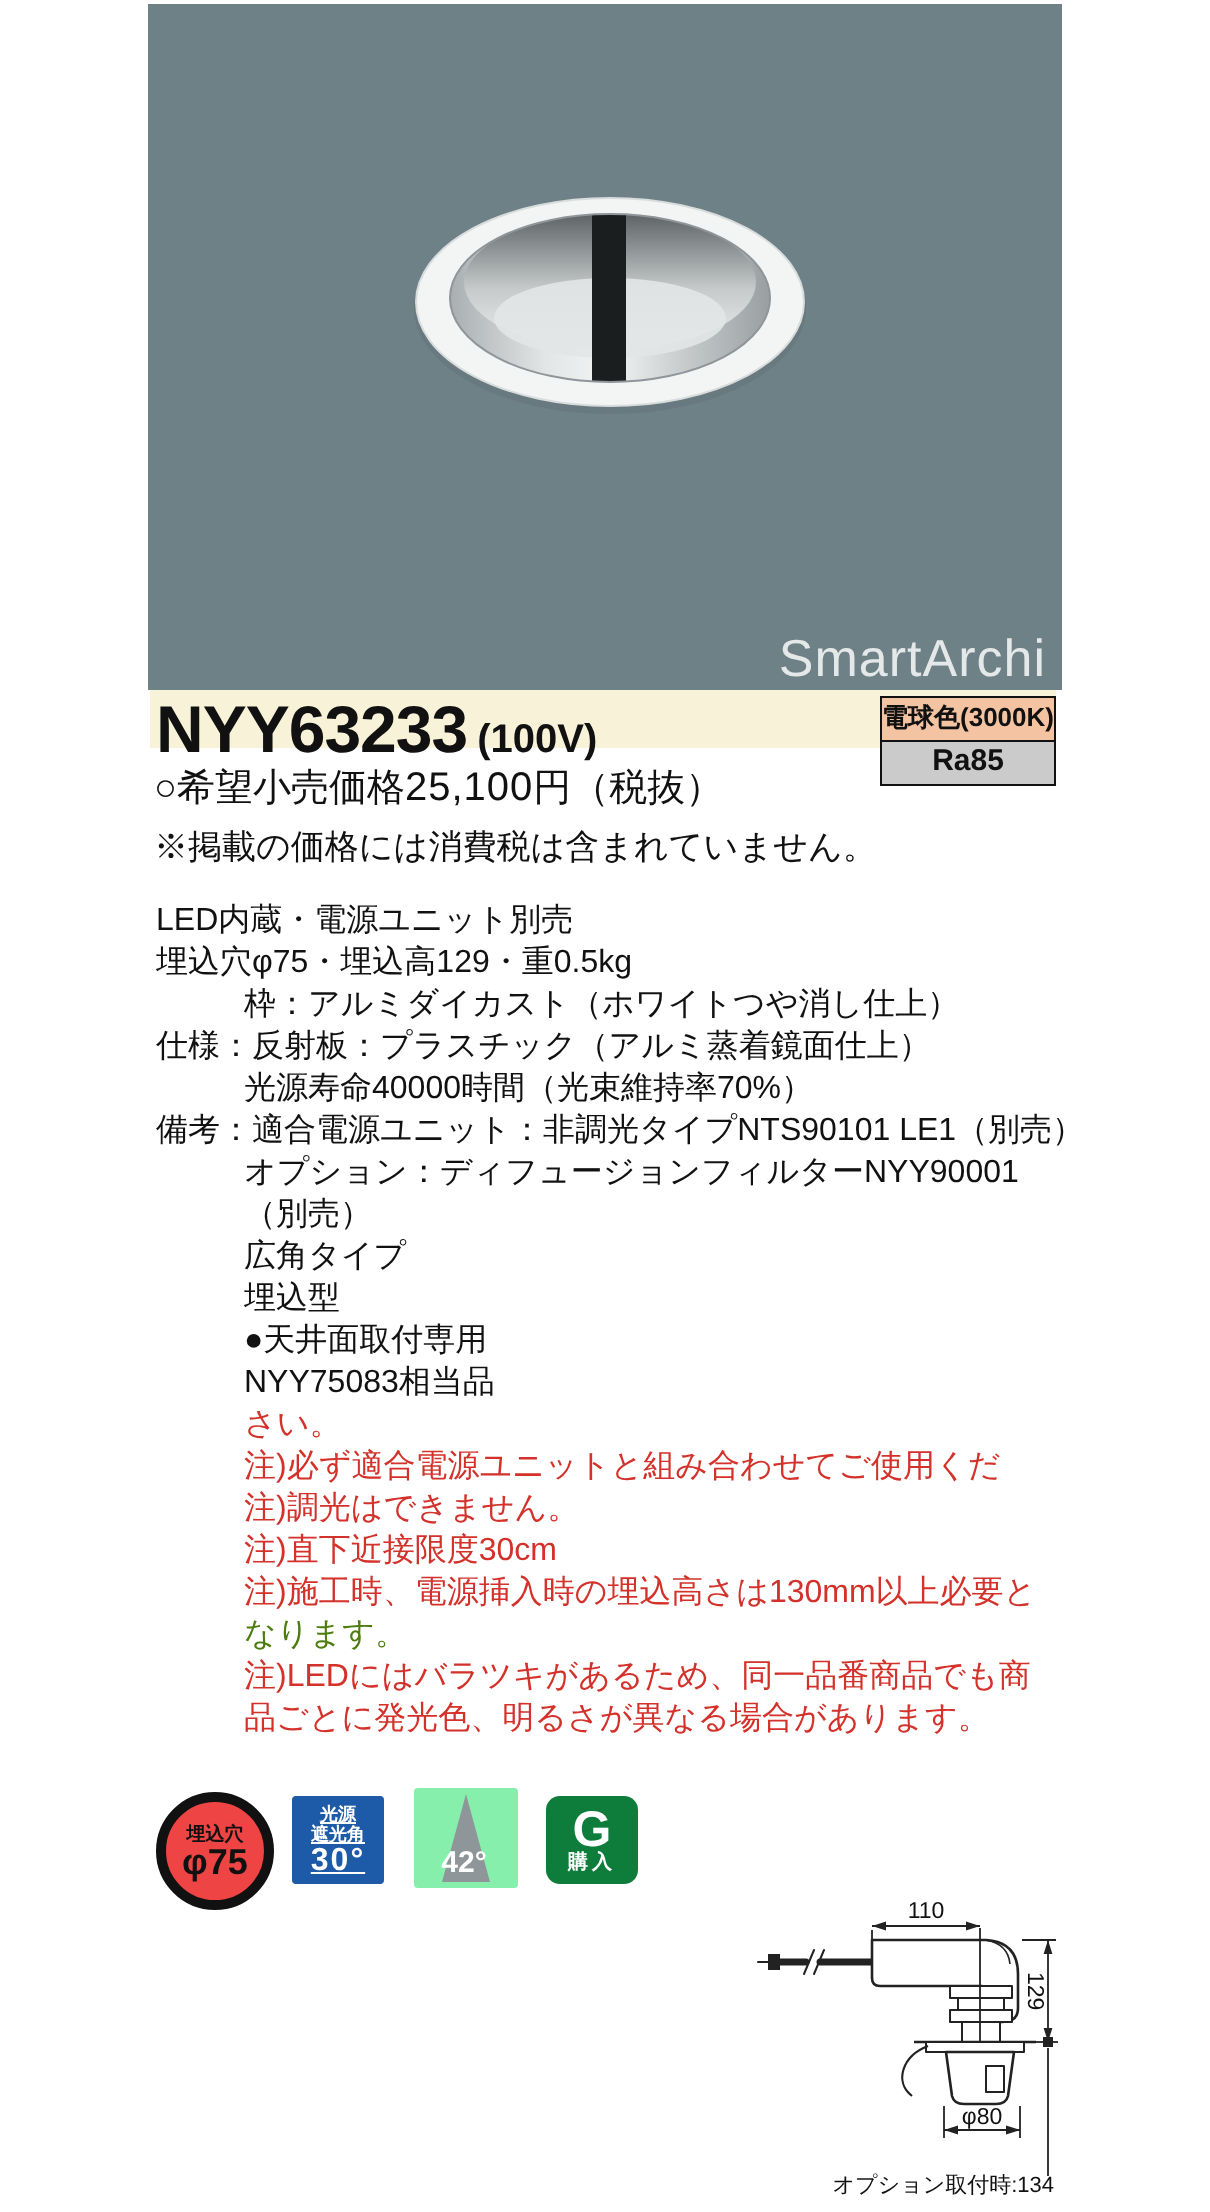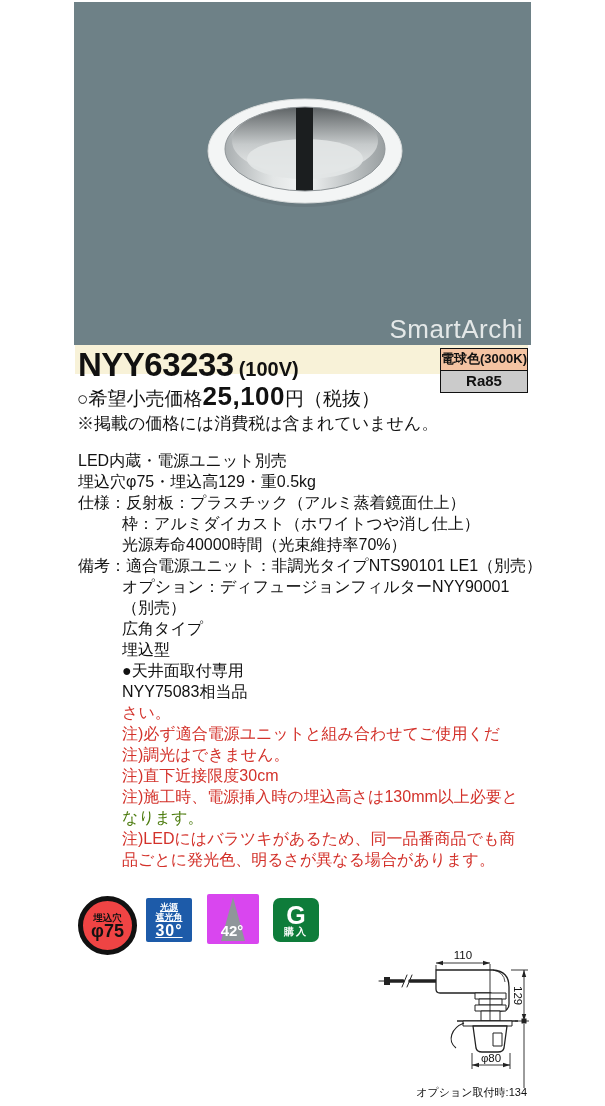--- a/index.html
+++ b/index.html
@@ -21,21 +21,21 @@
   .badge {
     position:absolute; left:440px; width:88px; height:23px; box-sizing:border-box;
     border:1.5px solid #111; text-align:center; font-weight:bold; font-size:13px;
     line-height:20px; white-space:nowrap;
   }
   .badge.b1 { top:348px; }
   .badge.b2 { top:369.5px; font-size:15px; }
   
   .price-row { position:absolute; left:77px; top:381px; white-space:nowrap; }
   .price-row .pre, .price-row .suf { font-size:19px; }
-  .price-row .amount { font-size:26px; font-weight:bold; letter-spacing:0.5px; }
+  .price-row .amount { font-size:20px; font-weight:normal; letter-spacing:0.5px; }
   .tax-note { position:absolute; left:77px; top:412px; font-size:17px; }
   .perf-line { position:absolute; left:63px; top:431px; font-family:"DejaVu Sans Mono", monospace; font-size:15px; font-weight:bold; white-space:nowrap; }
   .s-mark {
     display:inline-block; width:13px; height:13px; border-radius:50%;
     border:1.5px solid #DB7135; color:#DB7135; font-size:10px; line-height:13px;
     text-align:center; font-weight:bold; vertical-align:middle; margin-left:3px;
     font-family:"Liberation Sans", sans-serif;
   }
   
   .spec-lines { position:absolute; left:78px; top:450px; width:486px; }
@@ -116,22 +116,22 @@
 
   <div class="price-row">
     <span class="pre">○希望小売価格</span><span class="amount">25,100</span><span class="suf">円（税抜）</span>
   </div>
   <div class="tax-note">※掲載の価格には消費税は含まれていません。</div>
 
 
   <div class="spec-lines">
       <div class="spec-line" style="color: rgb(17, 17, 17);">LED内蔵・電源ユニット別売</div>
       <div class="spec-line" style="color: rgb(17, 17, 17);">埋込穴φ75・埋込高129・重0.5kg</div>
+      <div class="spec-line indent" style="color: rgb(17, 17, 17);">枠：アルミダイカスト（ホワイトつや消し仕上）</div>
       <div class="spec-line" style="color: rgb(17, 17, 17);">仕様：反射板：プラスチック（アルミ蒸着鏡面仕上）</div>
-      <div class="spec-line indent" style="color: rgb(17, 17, 17);">枠：アルミダイカスト（ホワイトつや消し仕上）</div>
       <div class="spec-line indent" style="color: rgb(17, 17, 17);">光源寿命40000時間（光束維持率70%）</div>
       <div class="spec-line" style="color: rgb(17, 17, 17);">備考：適合電源ユニット：非調光タイプNTS90101 LE1（別売）</div>
       <div class="spec-line indent" style="color: rgb(17, 17, 17);">オプション：ディフュージョンフィルターNYY90001</div>
       <div class="spec-line indent" style="color: rgb(17, 17, 17);">（別売）</div>
       <div class="spec-line indent" style="color: rgb(17, 17, 17);">広角タイプ</div>
       <div class="spec-line indent" style="color: rgb(17, 17, 17);">埋込型</div>
       <div class="spec-line indent" style="color: rgb(17, 17, 17);">●天井面取付専用</div>
       <div class="spec-line indent" style="color: rgb(17, 17, 17);">NYY75083相当品</div>
       <div class="spec-line indent" style="color: rgb(211, 49, 42);">さい。</div>
       <div class="spec-line indent" style="color: rgb(211, 49, 42);">注)必ず適合電源ユニットと組み合わせてご使用くだ</div>
@@ -147,21 +147,21 @@
     <div class="t">埋込穴</div>
     <div class="b">φ75</div>
   </div>
 
   <div class="icon-shield" style="background-color: rgb(29, 91, 169);">
     <div class="t">光源</div>
     <div class="t">遮光角</div>
     <div class="b">30°</div>
   </div>
 
-  <div class="icon-beam" style="background-color: #d946ef;">
+  <div class="icon-beam" style="background-color: #86efac;">
     <svg width="52" height="50" viewBox="0 0 52 50">
       <polygon points="26,3 38,47 14,47" fill="#8F969A"></polygon>
       <text x="25" y="42" text-anchor="middle" fill="#fff" font-size="15" font-weight="bold" font-family="&quot;Liberation Sans&quot;, sans-serif">42°</text>
     </svg>
   </div>
 
   <div class="icon-green" style="background-color: rgb(14, 124, 58);">
     <div class="g">G</div>
     <div class="t">購入</div>
   </div>

